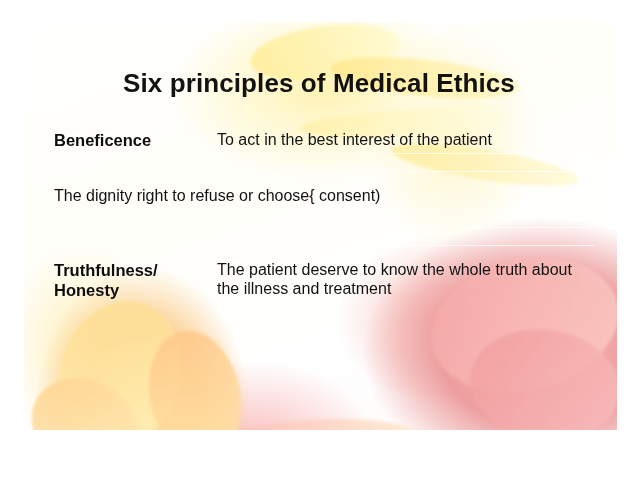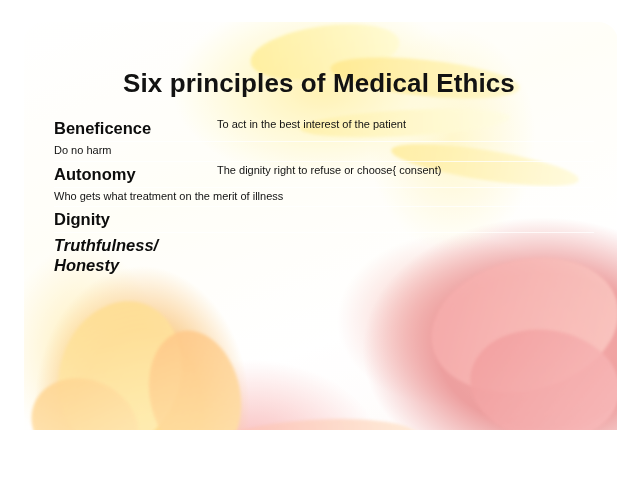--- a/index.html
+++ b/index.html
@@ -101,32 +101,33 @@
     position: absolute;
     left: 32px;
     top: 96px;
     width: 540px;
   }
   .row {
     display: flex;
     align-items: flex-start;
     border-bottom: 1px solid rgba(255,255,255,0.75);
     padding: 2px 0 3px 0;
+    margin-top: 12px;
   }
   .cell-term {
     width: 163px;
     flex: 0 0 163px;
     font-size: 16.5px;
     font-weight: bold;
     color: #0d0d0d;
     line-height: 1.22;
   }
   .cell-desc {
     flex: 1 1 auto;
-    font-size: 11px;
+    font-size: 16px;
     color: #121212;
     line-height: 1.22;
   }
 
   .page-badge {
     position: absolute;
     right: 18px;
     bottom: 10px;
     width: 130px;
     height: 26px;
@@ -167,38 +168,35 @@
     <div class="title">Six principles of Medical Ethics</div>
 
     <div class="table">
 
       <div class="row">
         <div class="cell-term">Beneficence</div>
         <div class="cell-desc">To act in the best interest of the patient</div>
       </div>
 
       <div class="row">
-        <div class="cell-desc">Do no harm</div>
-      </div>
-
-      <div class="row">
-        <div class="cell-term">Autonomy</div>
+      </div>
+
+      <div class="row">
         <div class="cell-desc">The dignity right to refuse or choose{ consent)</div>
       </div>
 
       <div class="row">
-        <div class="cell-desc">Who gets what treatment on the merit of illness</div>
-      </div>
-
-      <div class="row">
-        <div class="cell-term">Dignity</div>
-      </div>
-
-      <div class="row" style="border-bottom:none;font-style:italic;">
+      </div>
+
+      <div class="row">
+      </div>
+
+      <div class="row" style="border-bottom:none;">
         <div class="cell-term">Truthfulness/ Honesty</div>
+        <div class="cell-desc">The patient deserve to know the whole truth about the illness and treatment</div>
       </div>
 
     </div>
 
     <div class="page-badge">19</div>
 
   </div>
 
   <div class="card-frame"></div>
   <div class="corner-mask cm-t"></div>

